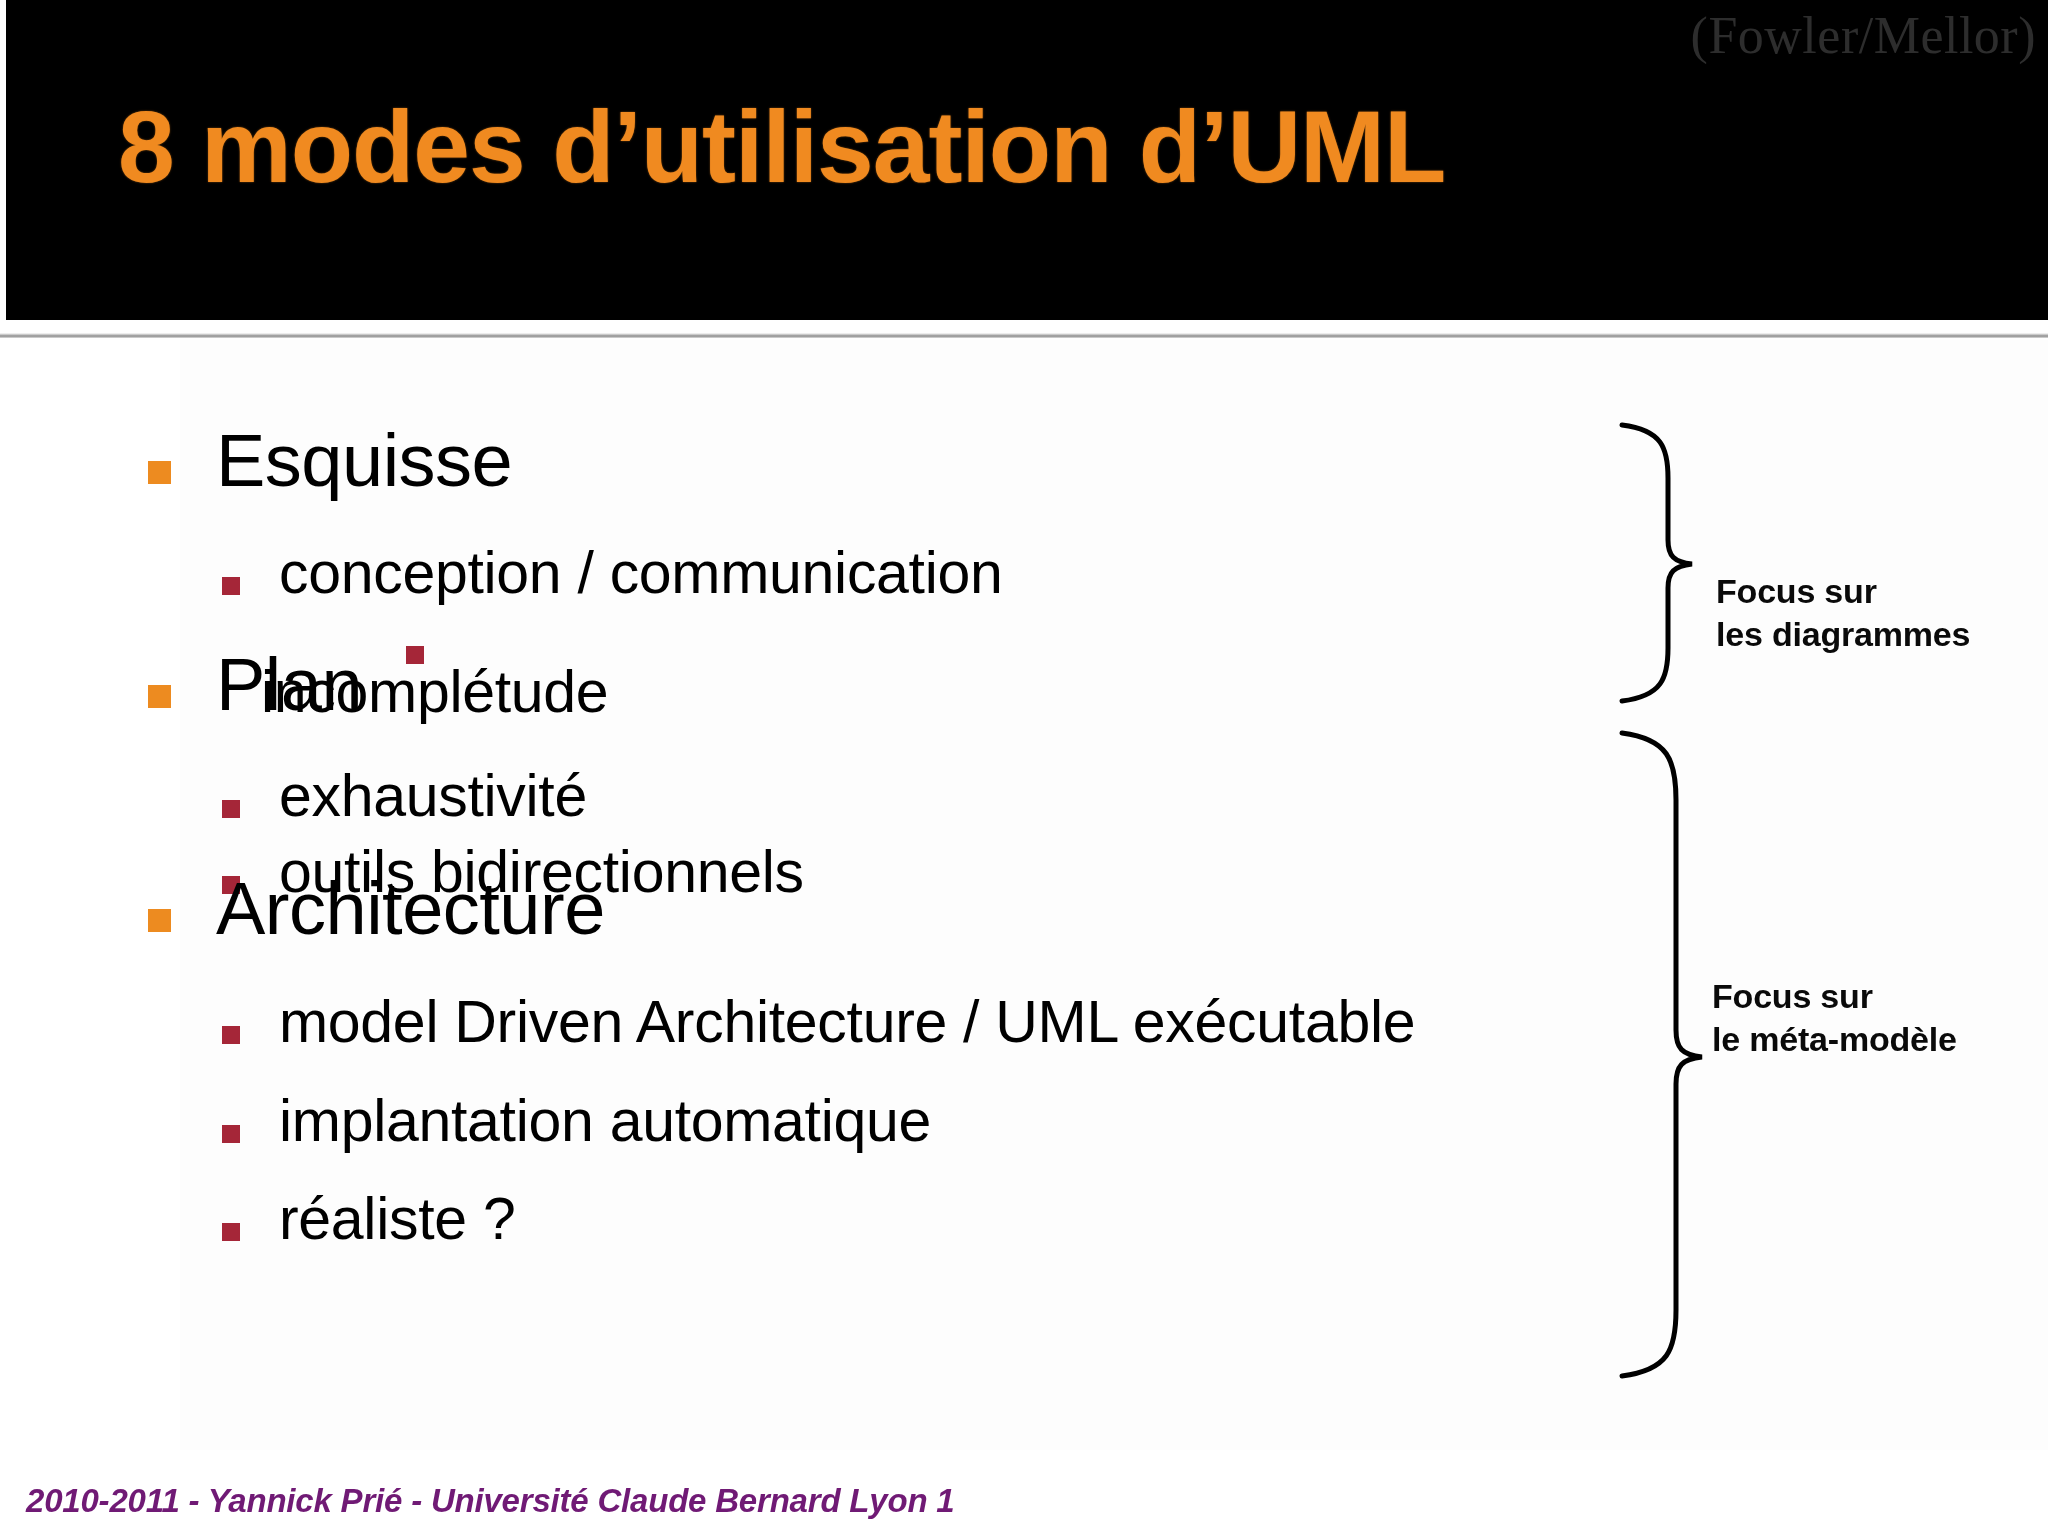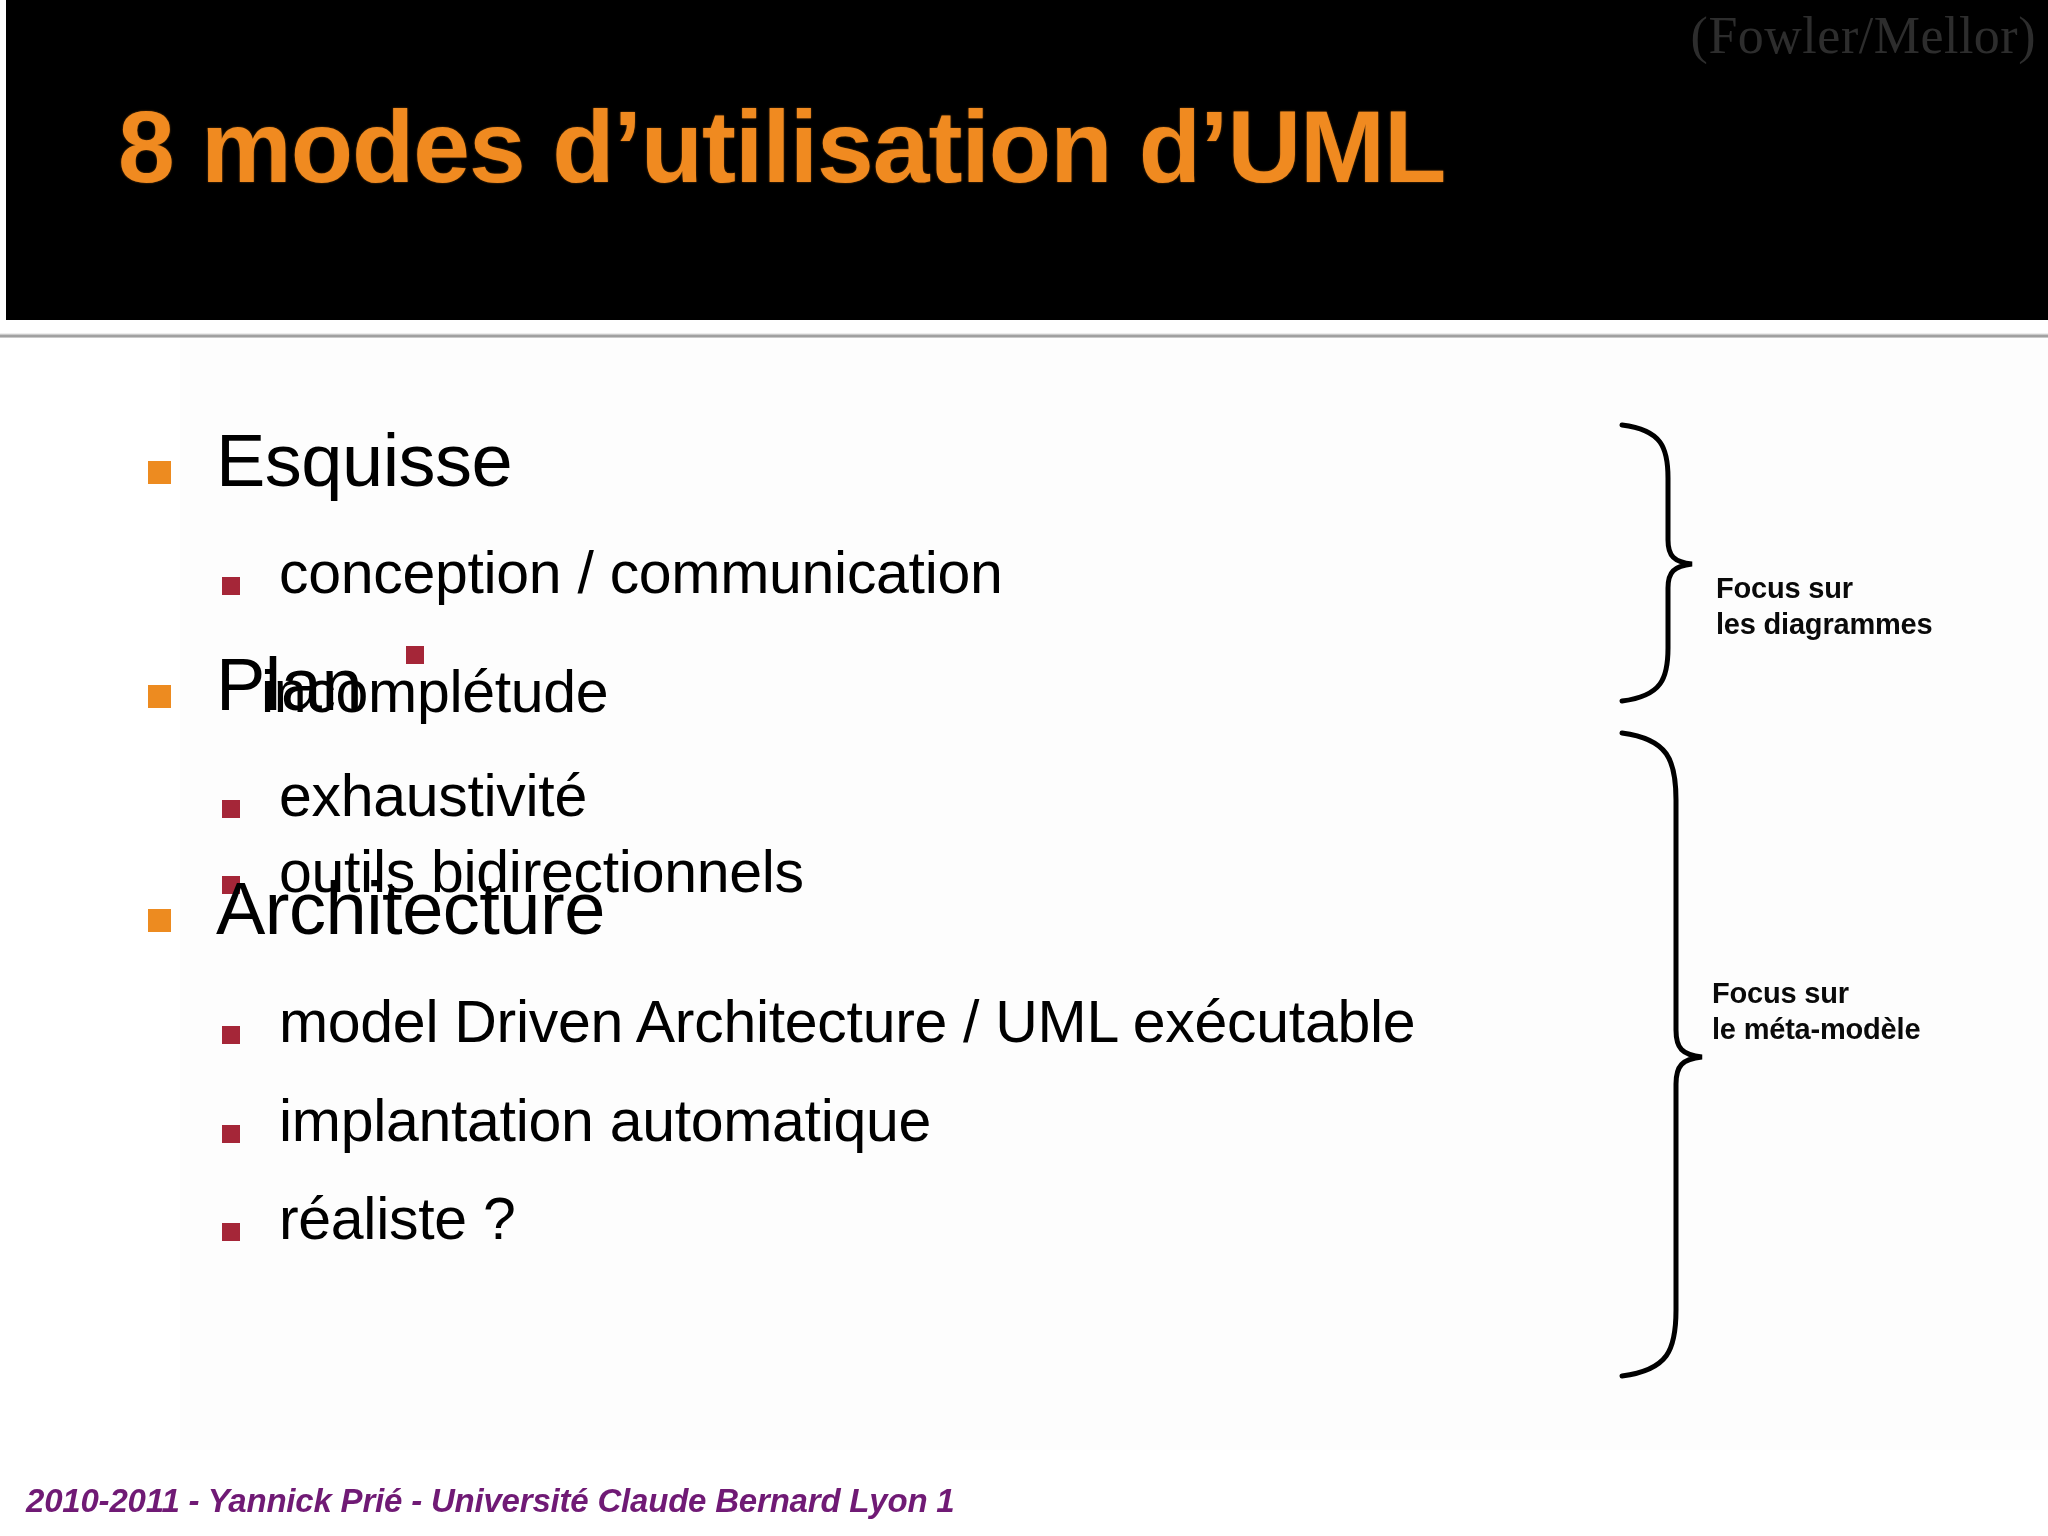--- a/index.html
+++ b/index.html
@@ -125,21 +125,21 @@
   #annotations {
     position: absolute;
     left: 0; top: 0;
     width: 2048px; height: 1536px;
     pointer-events: none;
   }
   .focus-label {
     position: absolute;
     font-family: "Liberation Sans", sans-serif;
     font-weight: bold;
-    font-size: 29px;
+    font-size: 34px;
     line-height: 1.25;
     color: #0a0a0a;
     white-space: nowrap;
     letter-spacing: -0.2px;
   }
 
   
   #footer {
     position: absolute;
     left: 26px;

